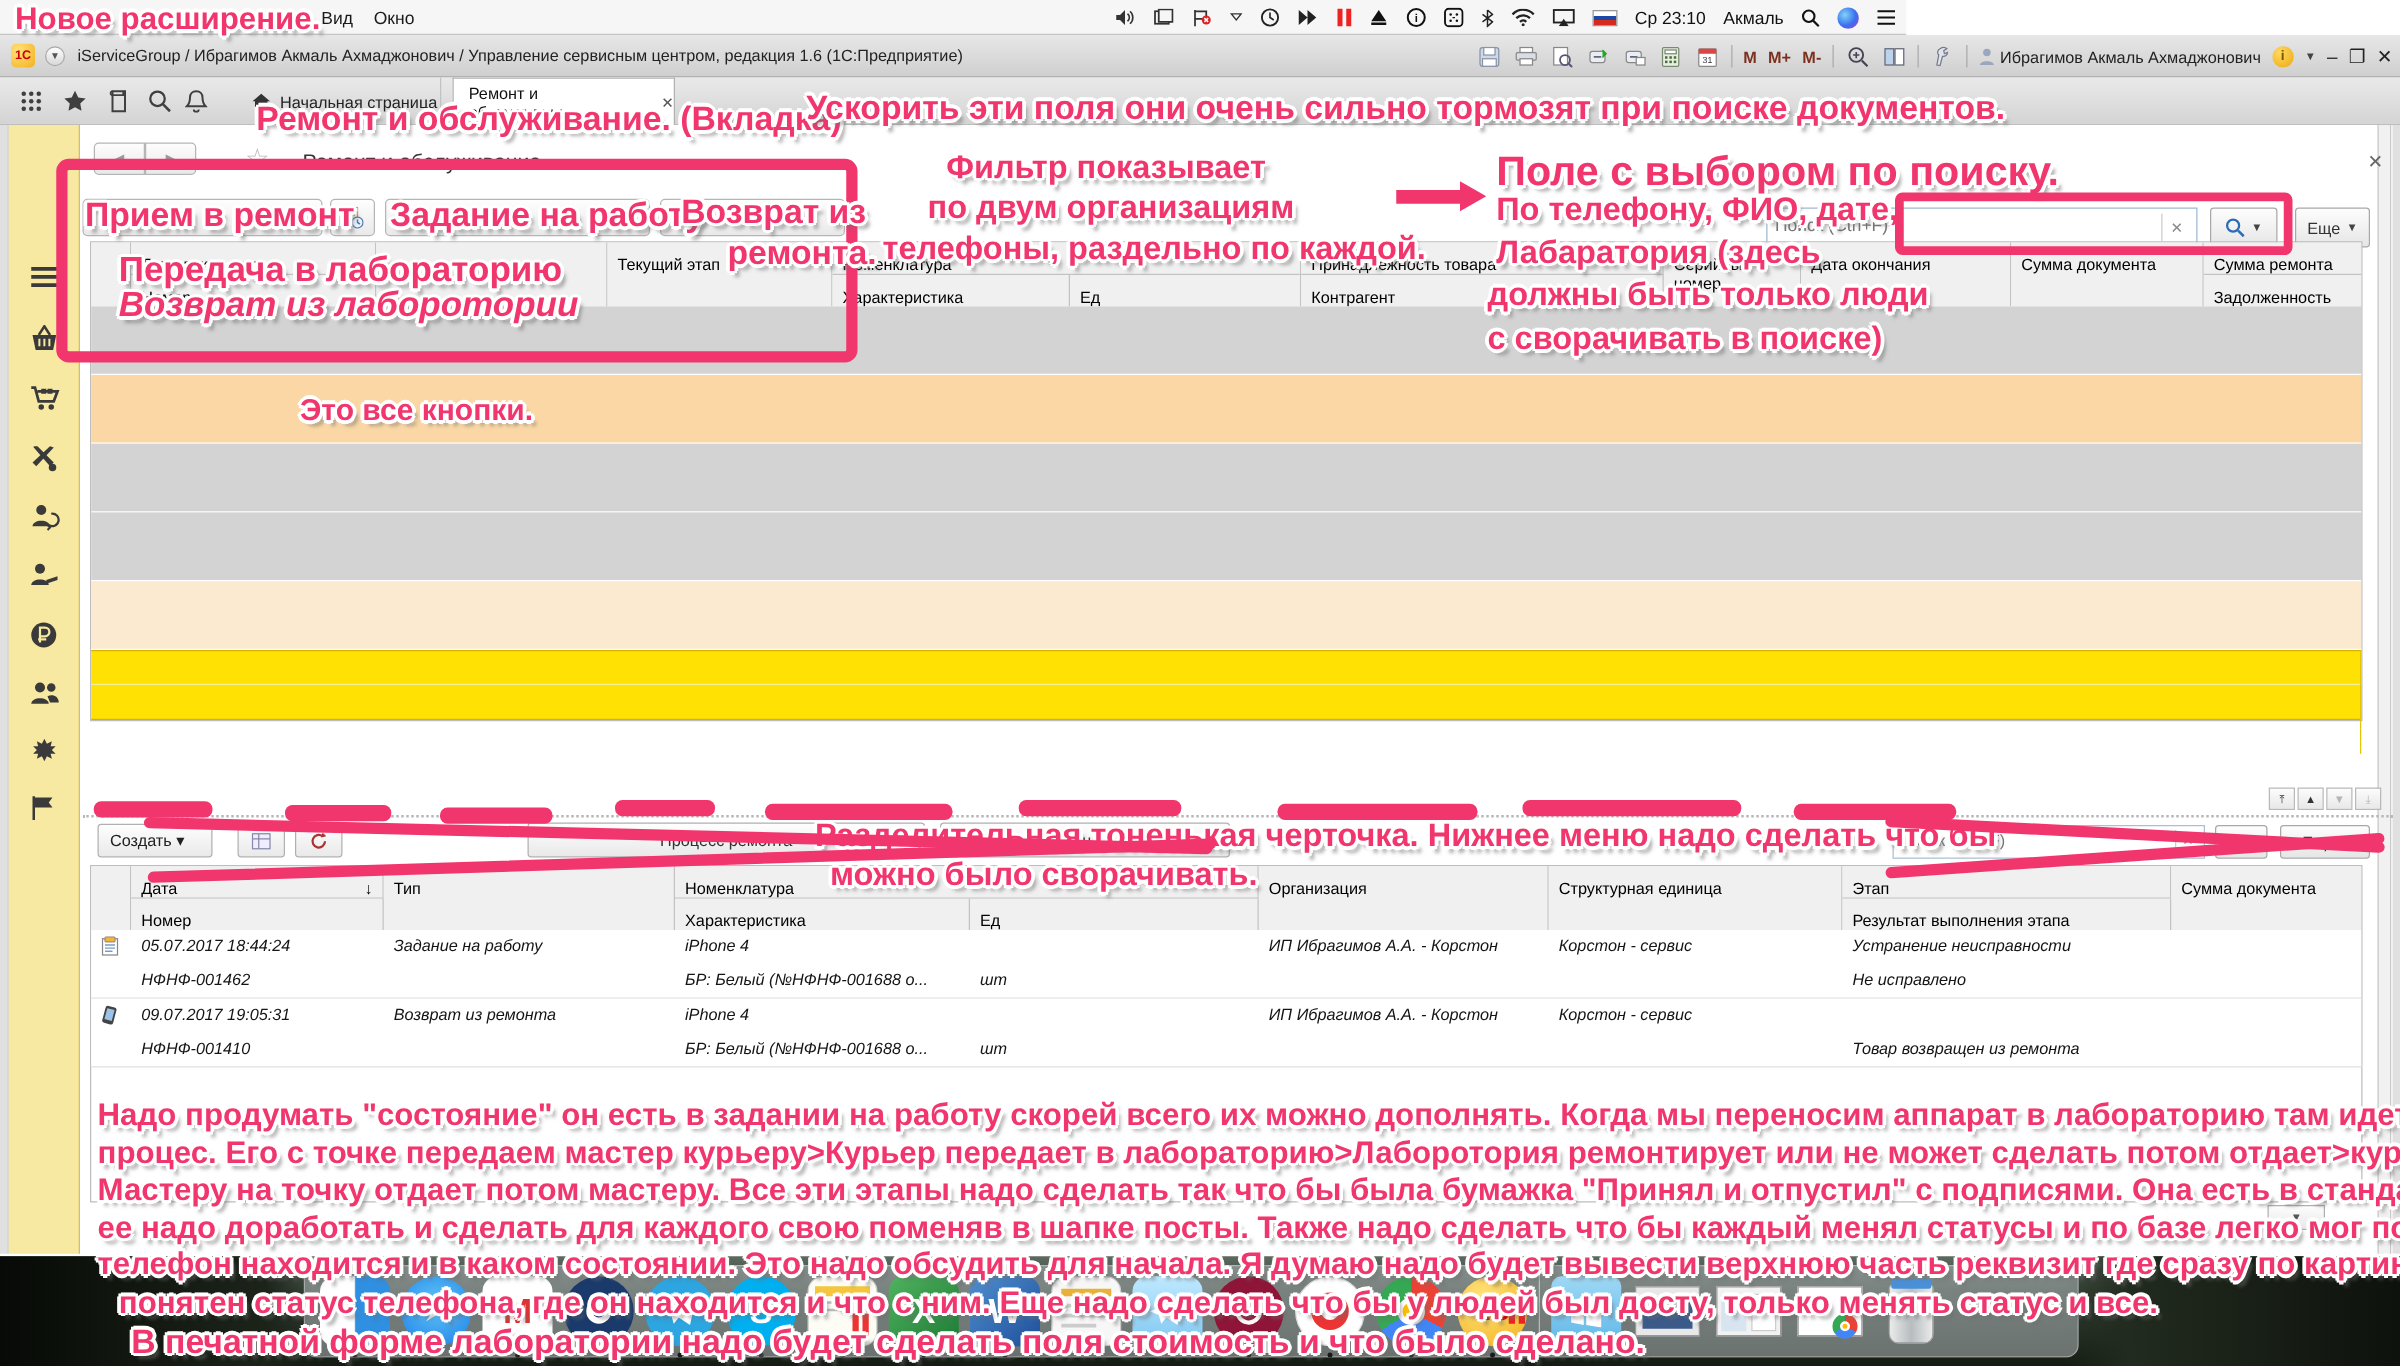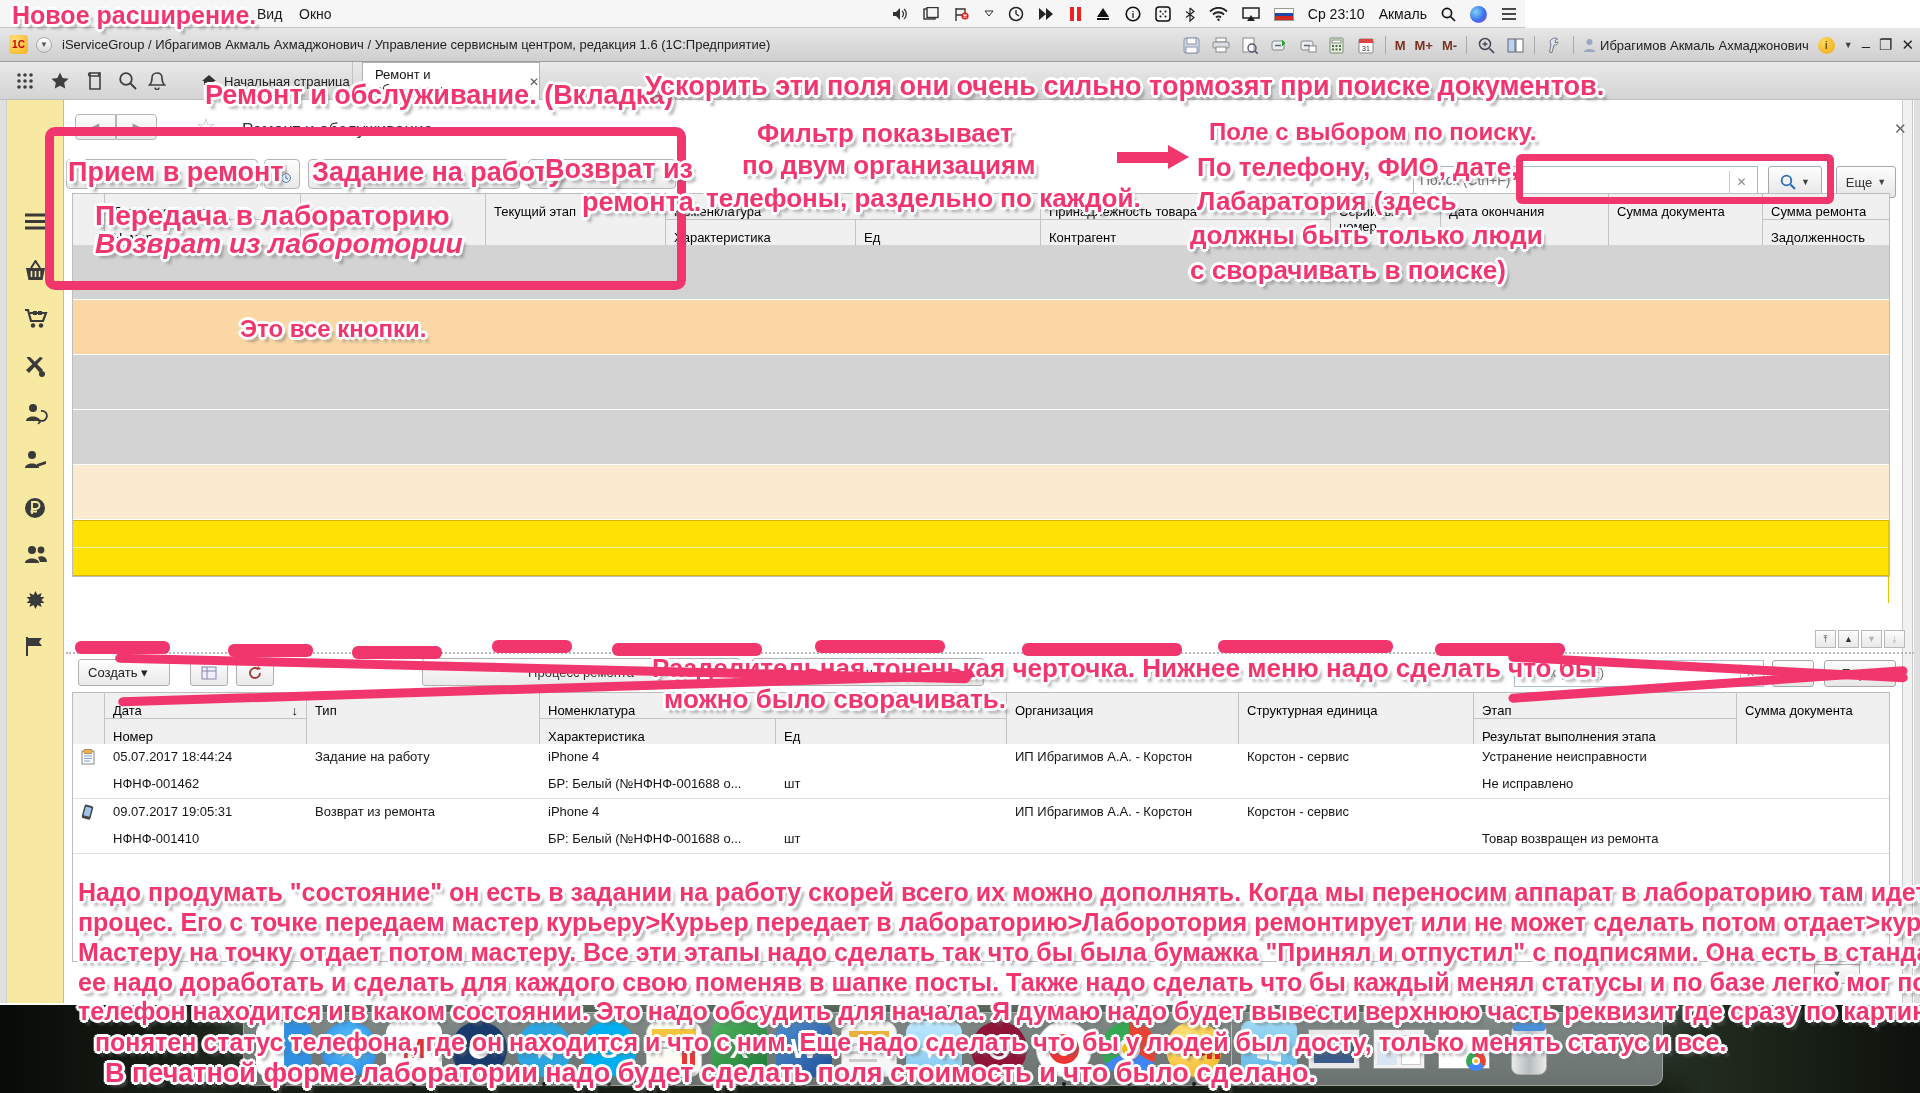--- a/index.html
+++ b/index.html
@@ -78,21 +78,21 @@
 
 
 #t1 { position:absolute; left:72px; top:193px; width:1818px; border:1px solid #bdbdbd; }
 #t1head { --c:32px 196px 185px 180px 190px 185px 290px 110px 168px 154px 126px; }
 .t1r { display:grid; grid-template-columns:var(--c); }
 .rowblock { border-bottom:1px solid #fff; }
 .bg-gray { background:#d3d3d3; }
 .bg-orange { background:#fad7a5; }
 .bg-cream { background:#fbead0; }
 .bg-yellow { background:#ffe103; }
-.rowline { height:27px; }
+.rowline { height:27px;font-style:italic; }
 #t1 .yellow-block { border-top:1px solid #d8b300; border-bottom:1px solid #d8b300; }
 #t1 .yellow-block .dcell { border-right:1px solid #e3c400; }
 #t1 .yellow-block .l1 { border-bottom:1px solid #f4ef9a; }
 
 
 #t2 { position:absolute; left:72px; top:692px; width:1818px; height:270px; border:1px solid #bdbdbd; }
 #t2head, #t2 .t2r { --c:32px 202px 233px 236px 231px 232px 235px 263px 152px; }
 .t2r { display:grid; grid-template-columns:var(--c); }
 .t2block { border-bottom:1px solid #e0e0e0; background:#fff; }
 
@@ -901,21 +901,21 @@
 
   <div class="ann" style="left:12px; top:1px; font-size:25px;">Новое расширение.</div>
   <div class="ann" style="left:205px; top:80px; font-size:27px;">Ремонт и обслуживание. (Вкладка)</div>
   <div class="ann" style="left:645px; top:71px; font-size:27px;">Ускорить эти поля они очень сильно тормозят при поиске документов.</div>
 
   <div class="ann" style="left:757px; top:118px; font-size:26px;">Фильтр показывает</div>
   <div class="ann" style="left:742px; top:150px; font-size:26px;">по двум организациям</div>
   <div class="ann" style="left:706px; top:183px; font-size:26px;">телефоны, раздельно по каждой.</div>
   <div id="arrow1"></div>
 
-  <div class="ann" style="left:1197px; top:118px; font-size:24px;margin-left:12px;">Поле с выбором по поиску.</div>
+  <div class="ann" style="left:1197px; top:118px; font-size:33px;">Поле с выбором по поиску.</div>
   <div class="ann" style="left:1197px; top:152px; font-size:26px;">По телефону, ФИО, дате,</div>
   <div class="ann" style="left:1197px; top:186px; font-size:26px;">Лабаратория (здесь</div>
   <div class="ann" style="left:1190px; top:220px; font-size:26px;">должны быть только люди</div>
   <div class="ann" style="left:1190px; top:255px; font-size:26px;">с сворачивать в поиске)</div>
   <div id="pinkrect-search"></div>
 
   <div id="pinkbox"></div>
   <div class="ann" style="left:68px; top:157px; font-size:27px;">Прием в ремонт</div>
   <div class="ann" style="left:312px; top:157px; font-size:27px;">Задание на работу</div>
   <div class="ann" style="left:545px; top:154px; font-size:27px;">Возврат из</div>

